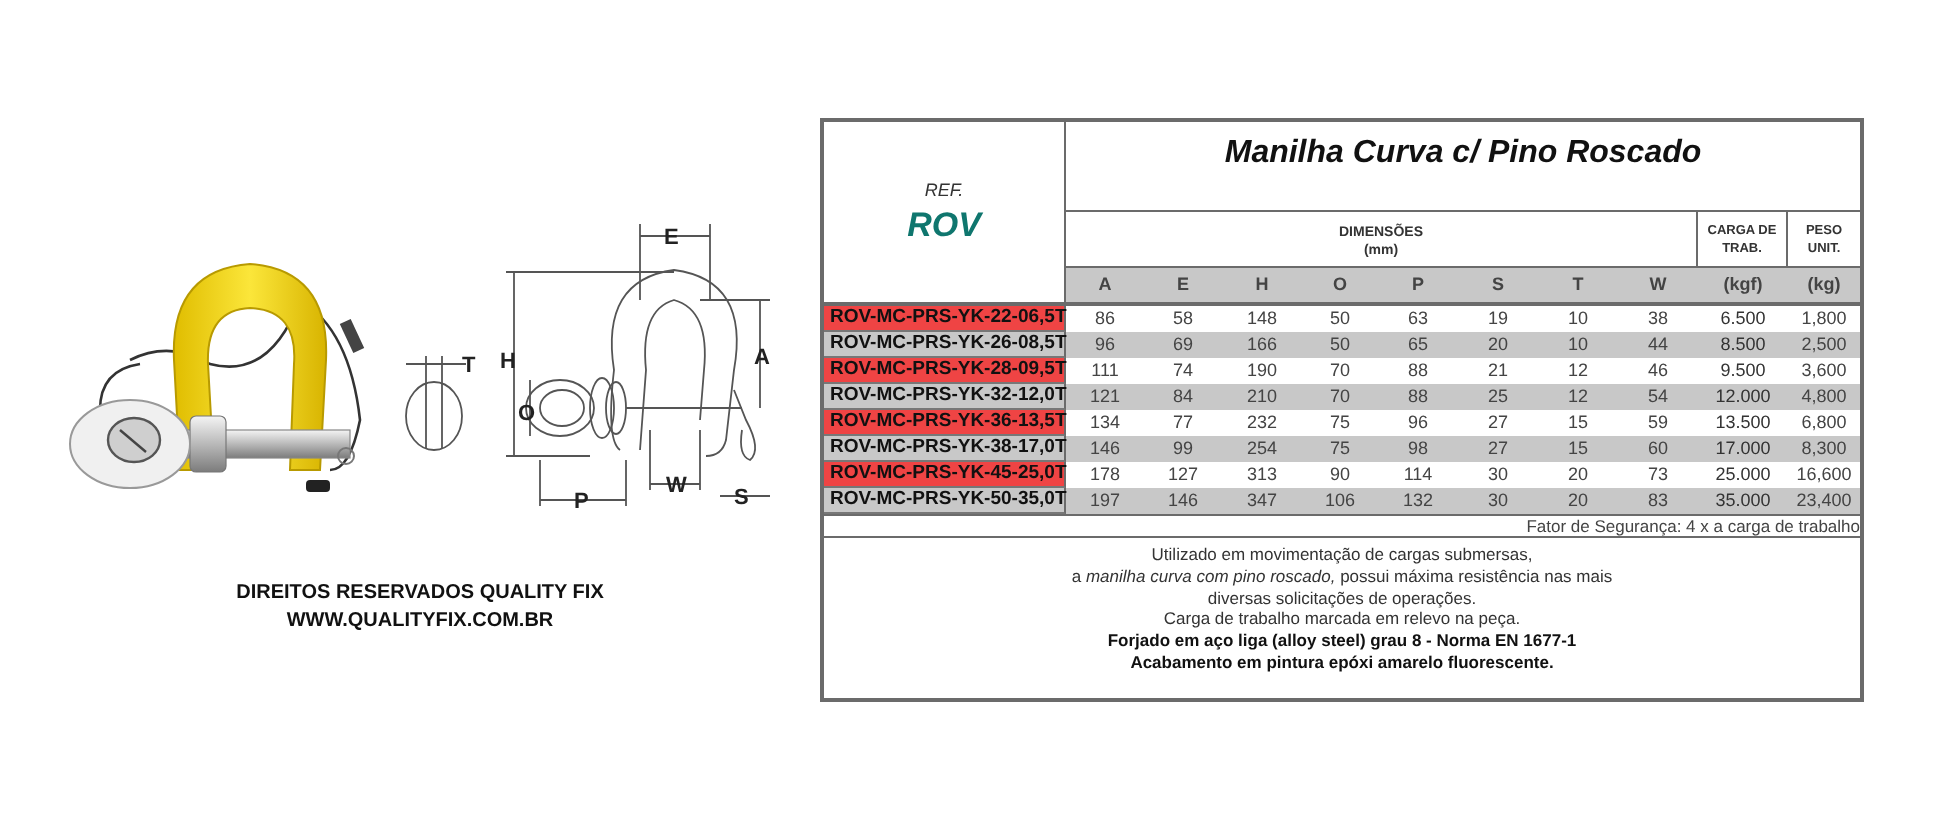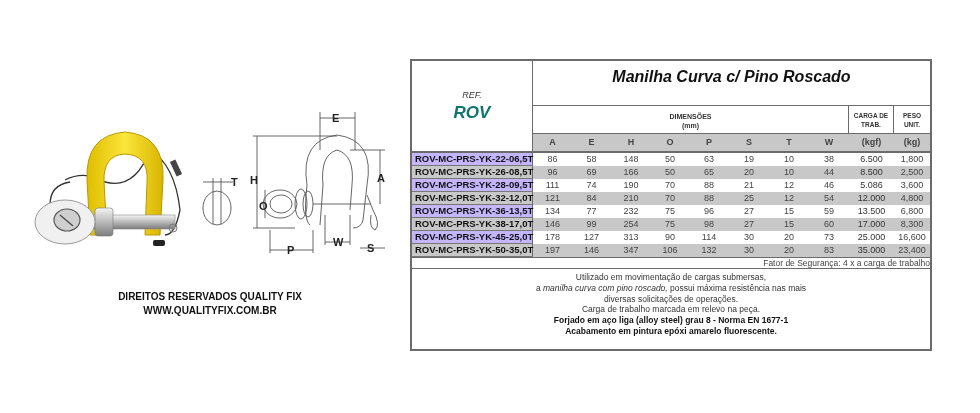--- a/index.html
+++ b/index.html
@@ -36,21 +36,21 @@
   .peso-header { position: absolute; left: 482px; top: 45px; width: 36px; height: 27px;
     text-align: center; font-size: 6.5px; font-weight: bold; line-height: 9px; padding-top: 5px; color: #333; }
 
   .units-row { position: absolute; left: 121px; top: 72px; width: 397px; height: 18px;
     background: #c8c8c8; border-top: 1px solid #6b6b6b; display: flex; }
   .units-row div { text-align: center; font-size: 9px; font-weight: bold; line-height: 17px; color: #444; }
 
   .rows { position: absolute; left: 0; top: 90px; width: 518px; border-top: 2px solid #6b6b6b; }
   .row { display: flex; height: 13px; }
   .row.alt { background: #c8c8c8; }
-  .row .code { width: 121px; background: #c4b5fd; border-right: 1px solid #6b6b6b; border-bottom: 1px solid #777;
+  .row .code { width: 121px; background: #ef4444; border-right: 1px solid #6b6b6b; border-bottom: 1px solid #777;
     font-size: 9.5px; font-weight: bold; line-height: 12px; padding-left: 3px; color: #111; white-space: nowrap; }
   .row.alt .code { background: #c8c8c8; }
   .row .v { text-align: center; font-size: 9px; line-height: 13px; color: #444; }
   .row .v.carga { color: #333; }
 
   .c-a { width: 39px; } .c-e { width: 39px; } .c-h { width: 40px; } .c-o { width: 38px; }
   .c-p { width: 40px; } .c-s { width: 40px; } .c-t { width: 40px; } .c-w { width: 40px; }
   .c-kgf { width: 45px; } .c-kg { width: 36px; }
 
   .factor { position: absolute; left: 0; top: 196px; width: 518px; height: 12px;
@@ -220,21 +220,21 @@
     <div class="row">
       <div class="code">ROV-MC-PRS-YK-28-09,5T</div>
       <div class="v c-a">111</div>
       <div class="v c-e">74</div>
       <div class="v c-h">190</div>
       <div class="v c-o">70</div>
       <div class="v c-p">88</div>
       <div class="v c-s">21</div>
       <div class="v c-t">12</div>
       <div class="v c-w">46</div>
-      <div class="v carga c-kgf">5.086</div>
+      <div class="v carga c-kgf">9.500</div>
       <div class="v c-kg">3,600</div>
     </div>
     <div class="row alt">
       <div class="code">ROV-MC-PRS-YK-32-12,0T</div>
       <div class="v c-a">121</div>
       <div class="v c-e">84</div>
       <div class="v c-h">210</div>
       <div class="v c-o">70</div>
       <div class="v c-p">88</div>
       <div class="v c-s">25</div>

